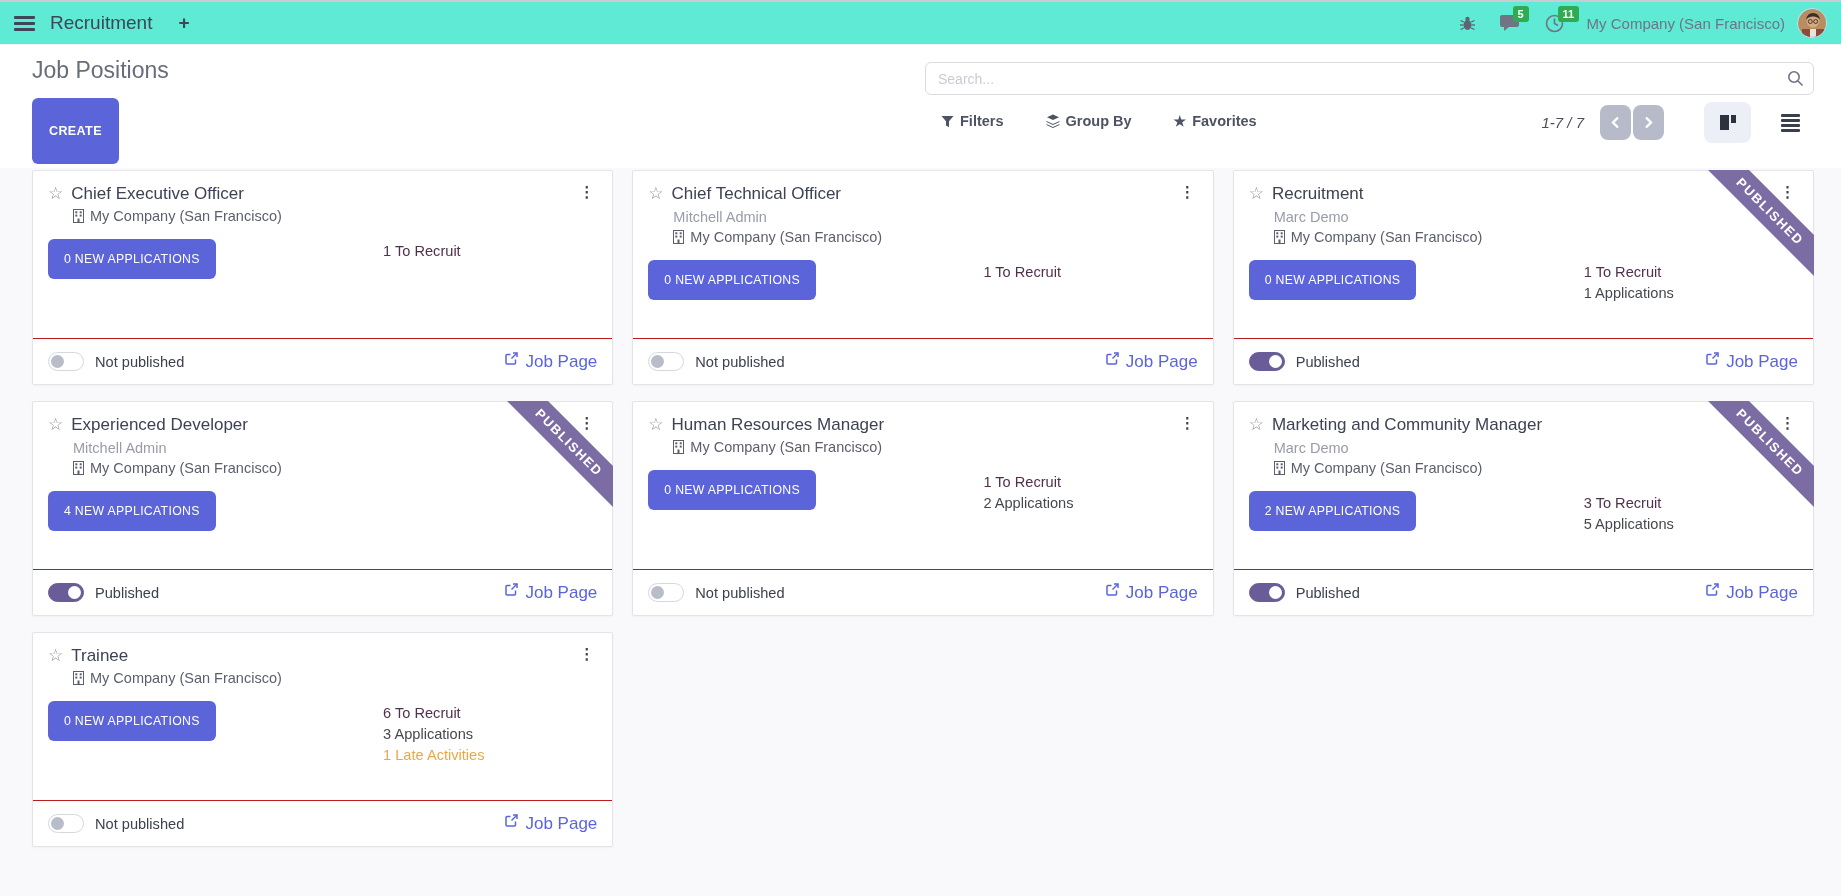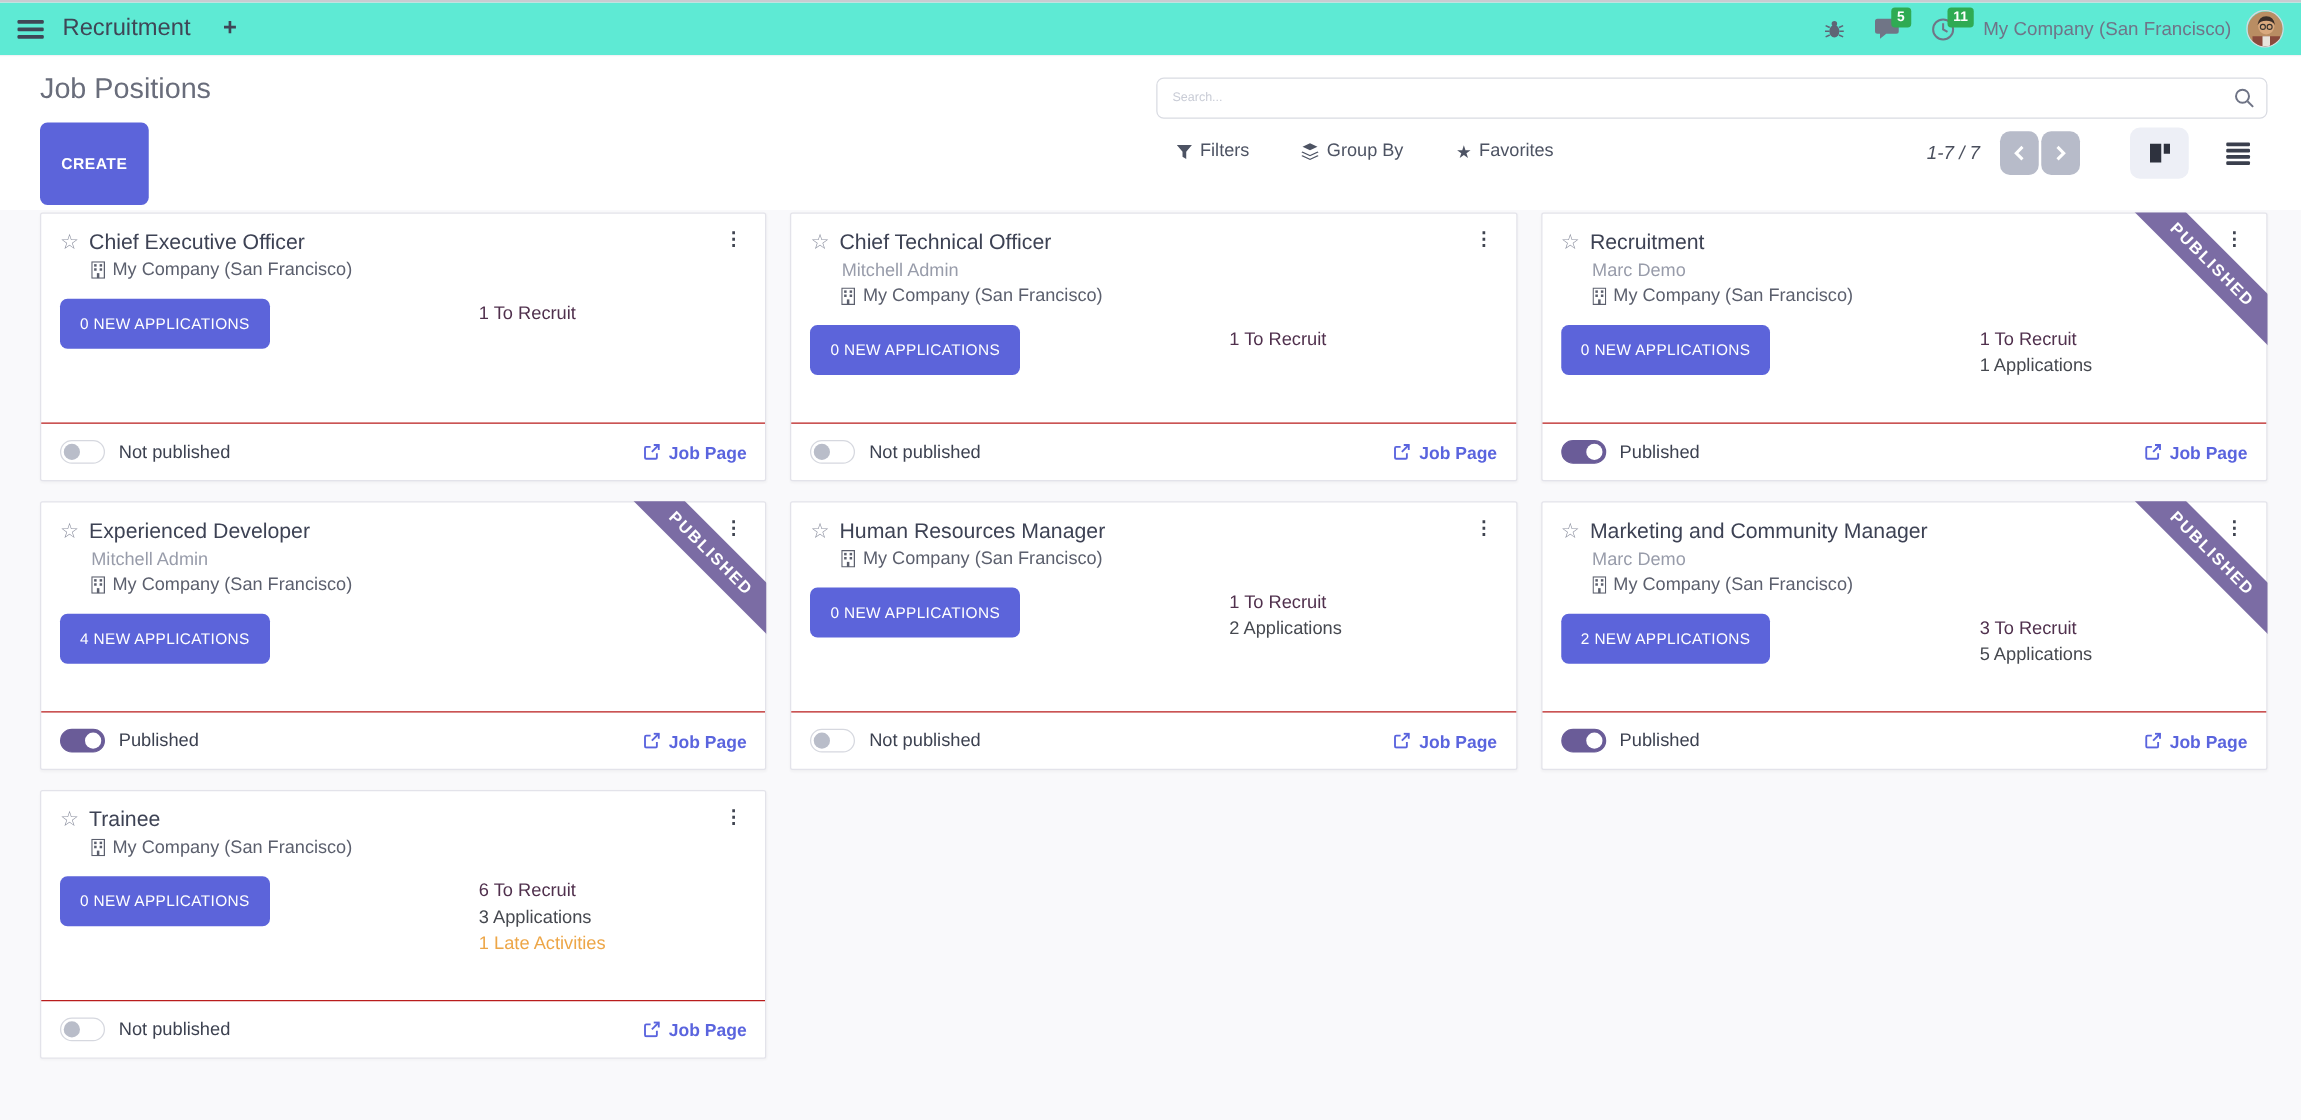--- a/index.html
+++ b/index.html
@@ -23,24 +23,24 @@
          padding:1px 5px;border-radius:3px;font-weight:700;}
   .company-name{color:#6f7488;font-size:15px;margin:0 12px 0 18px;}
   .avatar{width:30px;height:30px;border-radius:50%;overflow:hidden;flex:0 0 30px;border:1px solid #d8d8e0;}
   
   .control-panel{position:relative;height:124px;background:#fff;border-top:1px solid #f2f2f5;}
   .cp-title{position:absolute;left:32px;top:12px;font-size:23px;font-weight:400;color:#696d7b;}
   .create-btn{position:absolute;left:32px;top:53px;background:#5c64da;color:#fff;border:none;border-radius:6px;
               padding:26px 17px;font-size:12.5px;font-weight:600;letter-spacing:.4px;cursor:pointer;}
   .search-wrap{position:absolute;left:925px;top:17px;width:889px;height:33px;}
   .search-input{width:100%;height:33px;border:1px solid #d9dbe2;border-radius:6px;padding:0 24px 0 12px;
-                font-size:10px;color:#8b5cf6;outline:none;font-family:"Liberation Sans",sans-serif;}
+                font-size:14px;color:#8b5cf6;outline:none;font-family:"Liberation Sans",sans-serif;}
   .search-input::placeholder{color:#c9ccd6;}
   .search-icon{position:absolute;right:10px;top:8px;}
-  .filters-bar{position:absolute;left:941px;top:68px;display:flex;align-items:center;gap:42px;}
+  .filters-bar{position:absolute;left:941px;top:68px;display:flex;align-items:center;gap:42px;font-weight:bold;}
   .filter-item{display:flex;align-items:center;gap:6px;font-size:14.5px;color:#4d5363;cursor:pointer;}
   .fav-star{font-size:14px;color:#4d5363;}
   .pager{position:absolute;right:27px;top:57px;display:flex;align-items:center;}
   .pager-text{font-size:15px;color:#4a4f5d;margin-right:14px;font-style:italic;}
   .pager-btn{width:31px;height:35px;background:#b7bbc9;border:none;border-radius:8px;display:flex;
              align-items:center;justify-content:center;cursor:pointer;margin-left:2px;}
   .view-switcher{display:flex;align-items:center;margin-left:40px;gap:16px;}
   .view-btn{width:47px;height:41px;border-radius:8px;display:flex;align-items:center;justify-content:center;cursor:pointer;}
   .view-btn.active{background:#edeff6;}
   .kanban-glyph{width:16px;height:15px;position:relative;}
@@ -68,21 +68,21 @@
   .to-recruit{color:#50304d;font-weight:400;}
   .apps{color:#45484f;margin-top:1px;}
   .activity{margin-top:1px;}
   .card-footer{height:46px;border-top:1px solid #b91c1c;display:flex;align-items:center;padding:8px 15px;}
   .toggle{width:36px;height:19px;border-radius:10px;background:#fff;border:1px solid #d6d8df;
           position:relative;display:inline-block;cursor:pointer;flex:0 0 36px;}
   .toggle .knob{position:absolute;left:2px;top:2px;width:13px;height:13px;border-radius:50%;background:#b9bdc9;}
   .toggle.on{background:#6a5c98;border-color:#6a5c98;}
   .toggle.on .knob{left:auto;right:2px;background:#fff;}
   .publish-label{margin-left:11px;font-size:14.6px;color:#3c4150;}
-  .job-page{margin-left:auto;color:#5a64de;font-size:14px;font-weight:700;display:flex;align-items:center;
+  .job-page{margin-left:auto;color:#5a64de;font-size:17px;font-weight:400;display:flex;
             gap:7px;text-decoration:none;cursor:pointer;}
   .ribbon-wrap{position:absolute;top:-1px;right:-1px;width:122px;height:122px;overflow:hidden;z-index:2;}
   .ribbon{position:absolute;top:27px;right:-44px;width:176px;transform:rotate(45deg);background:#7b6ca4;
           color:#fff;text-align:center;font-size:13px;font-weight:700;letter-spacing:1.5px;padding:7px 0;}
 </style>
 </head>
 <body>
 
 <div class="navbar">
   <div class="burger">

